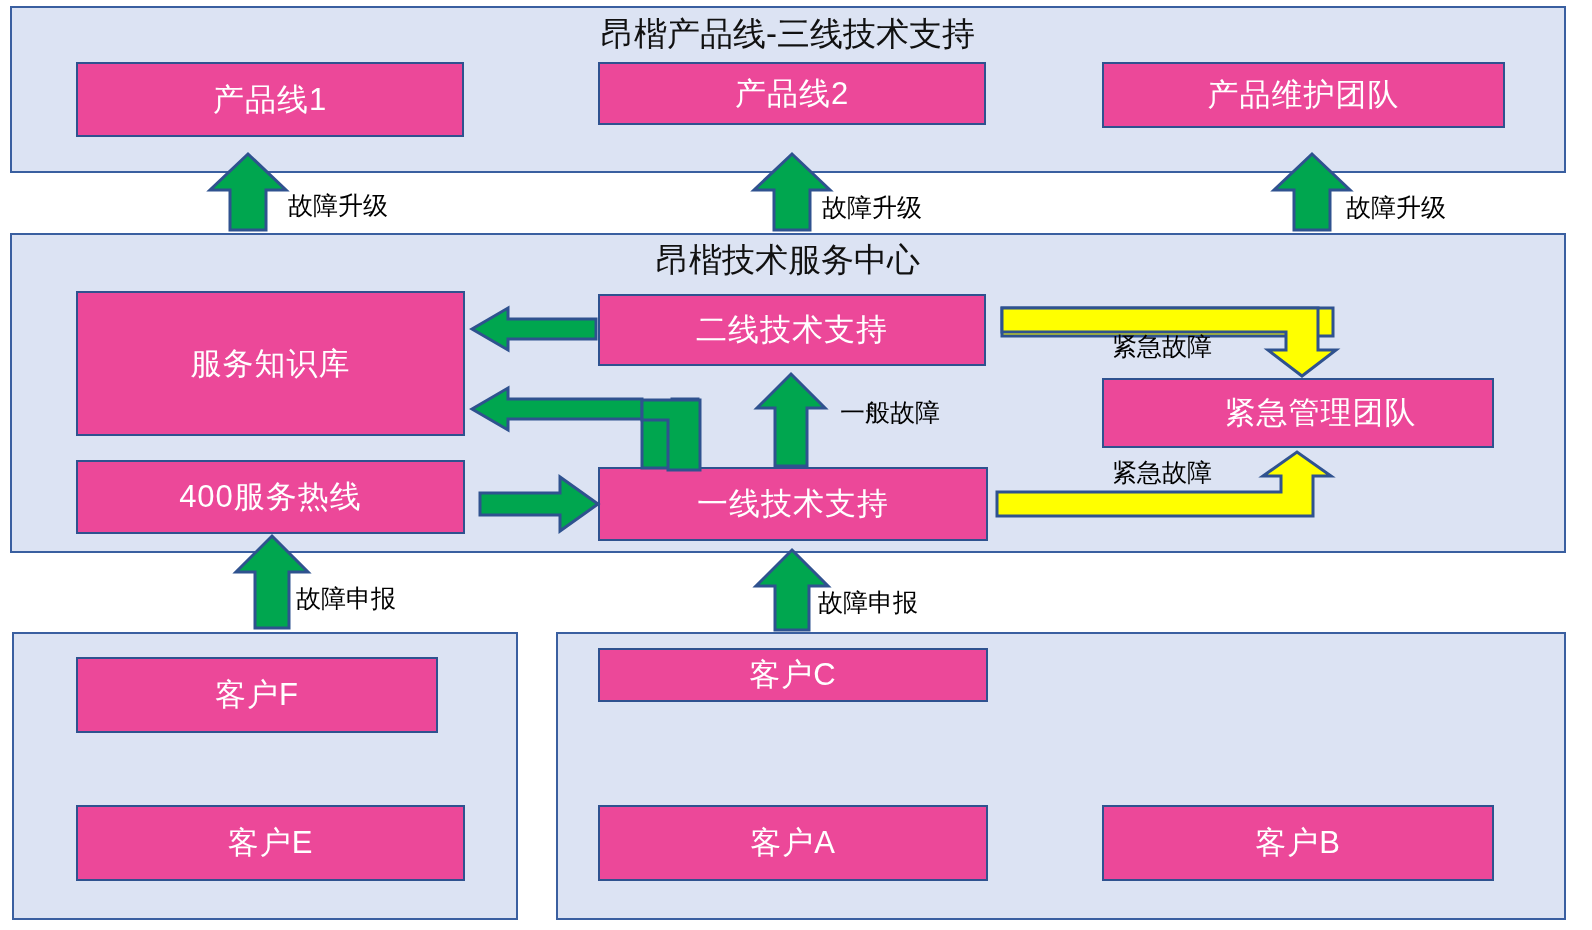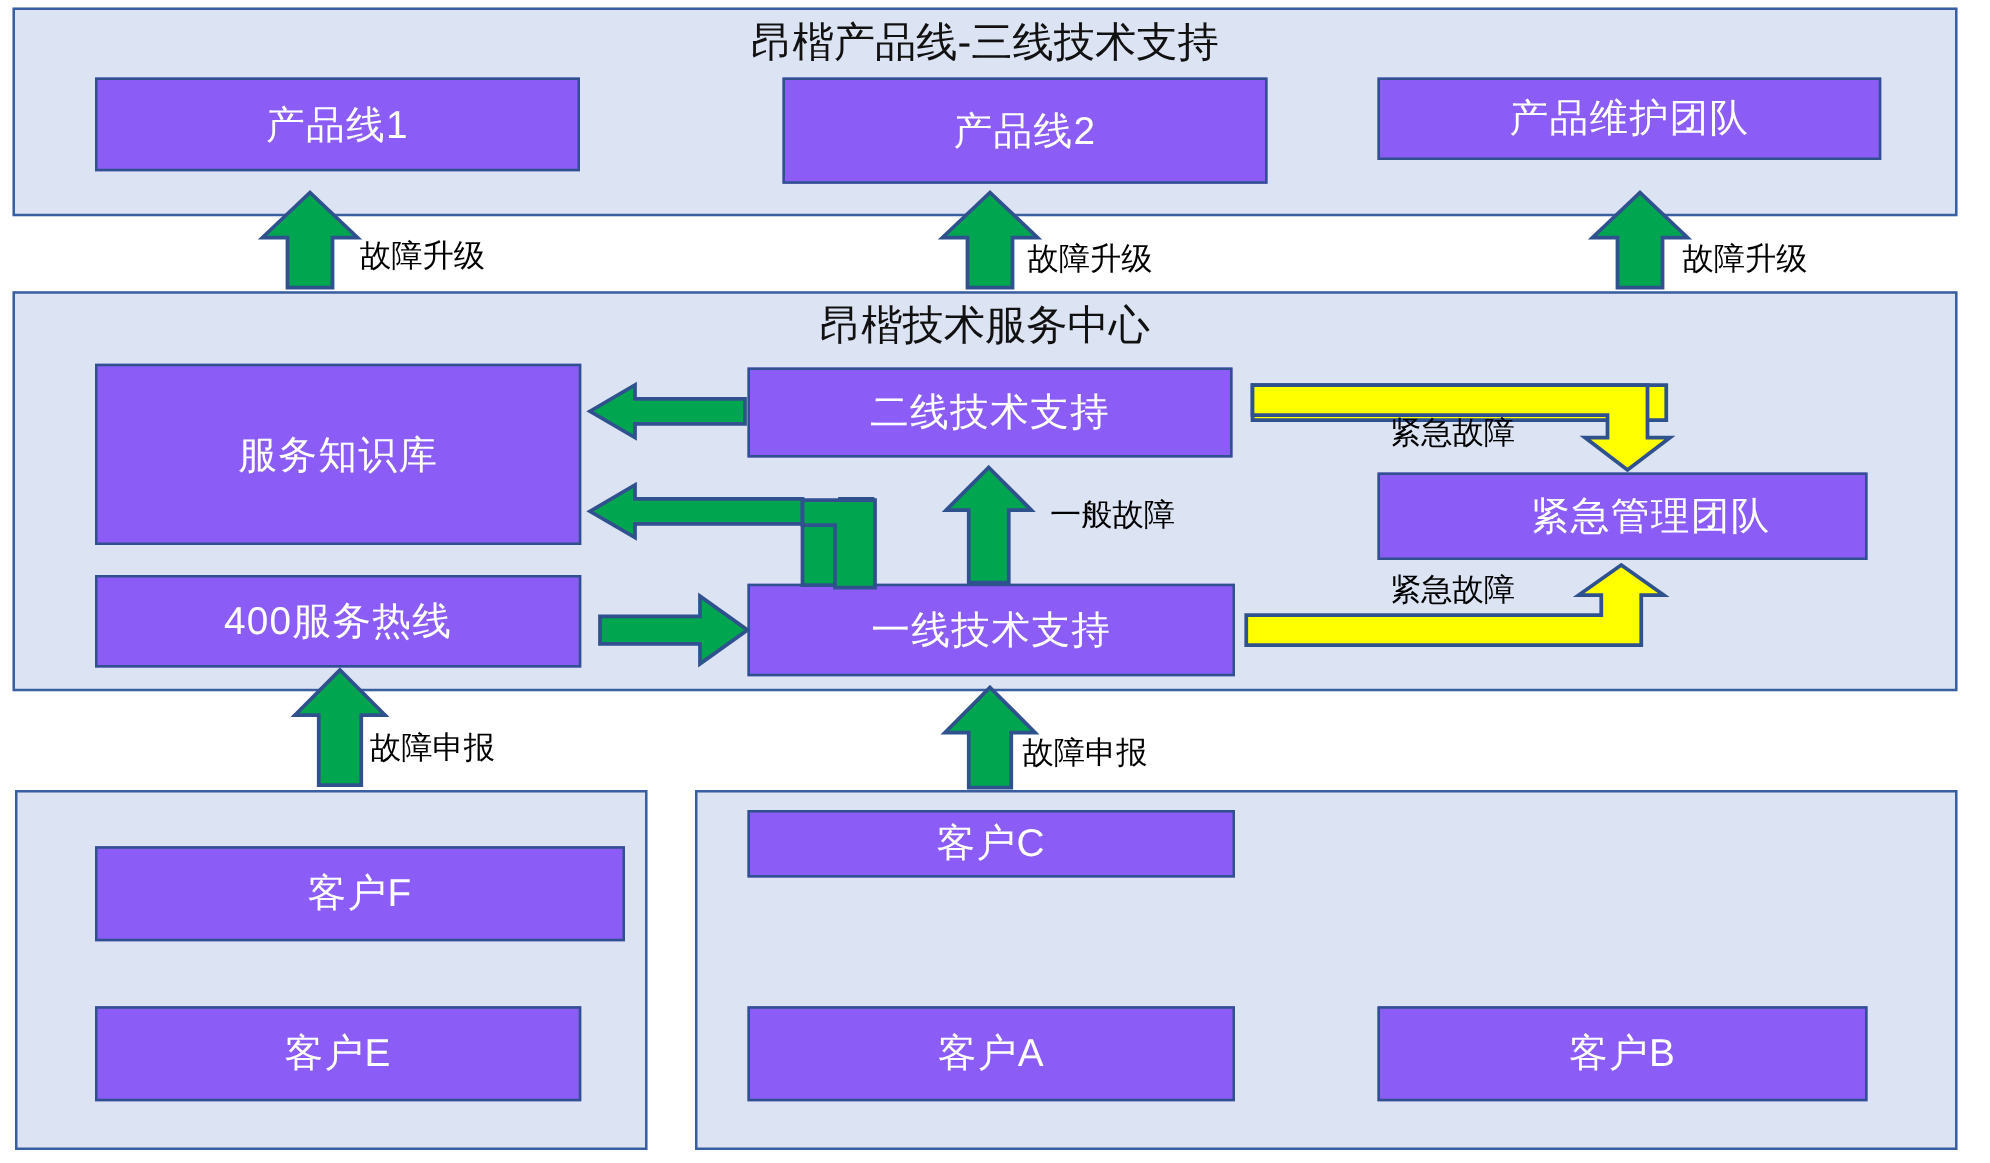--- a/index.html
+++ b/index.html
@@ -27,21 +27,21 @@
     position: absolute;
     left: 0; right: 0;
     text-align: center;
     color: #111111;
     font-size: 33px;
     line-height: 40px;
     white-space: nowrap;
   }
   .node {
     position: absolute;
-    background: #8b5cf6;
+    background: #ec4899;
     border: 2px solid #2F528F;
     box-sizing: border-box;
     color: #ffffff;
     display: flex;
     align-items: center;
     justify-content: center;
     font-size: 31px;
     letter-spacing: 1px;
     text-align: center;
   }
@@ -63,21 +63,21 @@
 <body>
 
 <div id="stage">
 
   <div class="group" style="left:10px; top:6px; width:1556px; height:167px;">
   </div>
   <div class="group-title" style="left:10px; top:14px; width:1556px;">昂楷产品线-三线技术支持</div>
 
   <div class="node" style="left:76px; top:62px; width:388px; height:75px;">产品线1</div>
 
-  <div class="node" style="left:626px; top:62px; width:388px; height:85px;">产品线2</div>
+  <div class="node" style="left:598px; top:62px; width:388px; height:63px;">产品线2</div>
 
   <div class="node" style="left:1102px; top:62px; width:403px; height:66px;">产品维护团队</div>
 
   <svg class="arrow-svg" style="left:208px; top:152px;" width="80" height="80" viewBox="0 0 80 80">
     <polygon class="ga" points="40,2 78,38 58,38 58,78 22,78 22,38 2,38"></polygon>
   </svg>
   <div class="edge-label" style="left:288px; top:191px;">故障升级</div>
 
   <svg class="arrow-svg" style="left:752px; top:152px;" width="80" height="80" viewBox="0 0 80 80">
     <polygon class="ga" points="40,2 78,38 58,38 58,78 22,78 22,38 2,38"></polygon>
@@ -142,21 +142,21 @@
   </svg>
   <div class="edge-label" style="left:296px; top:584px;">故障申报</div>
 
   <svg class="arrow-svg" style="left:754px; top:548px;" width="76" height="84" viewBox="0 0 76 84">
     <polygon class="ga" points="38,2 74,38 55,38 55,82 21,82 21,38 2,38"></polygon>
   </svg>
   <div class="edge-label" style="left:818px; top:588px;">故障申报</div>
 
   <div class="group" style="left:12px; top:632px; width:506px; height:288px;">
   </div>
-  <div class="node" style="left:76px; top:677px; width:424px; height:76px;">客户F</div>
+  <div class="node" style="left:76px; top:657px; width:362px; height:76px;">客户F</div>
   <div class="node" style="left:76px; top:805px; width:389px; height:76px;">客户E</div>
 
   <div class="group" style="left:556px; top:632px; width:1010px; height:288px;">
   </div>
   <div class="node" style="left:598px; top:648px; width:390px; height:54px;">客户C</div>
   <div class="node" style="left:598px; top:805px; width:390px; height:76px;">客户A</div>
   <div class="node" style="left:1102px; top:805px; width:392px; height:76px;">客户B</div>
 
 </div>
 

